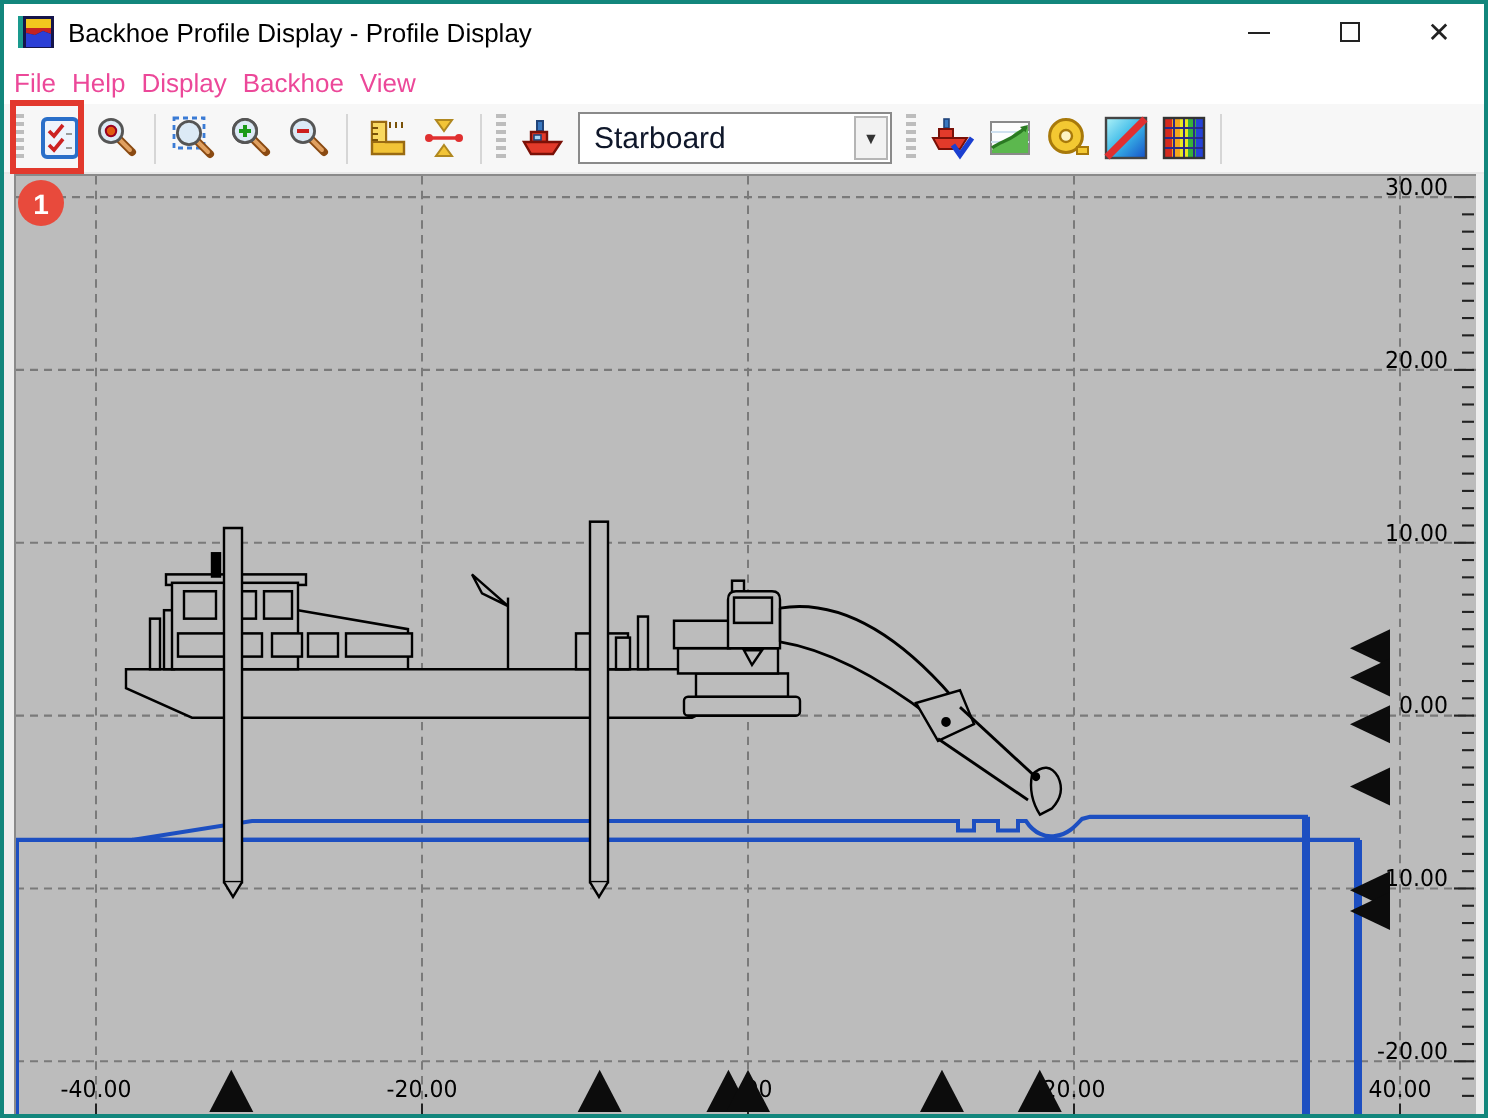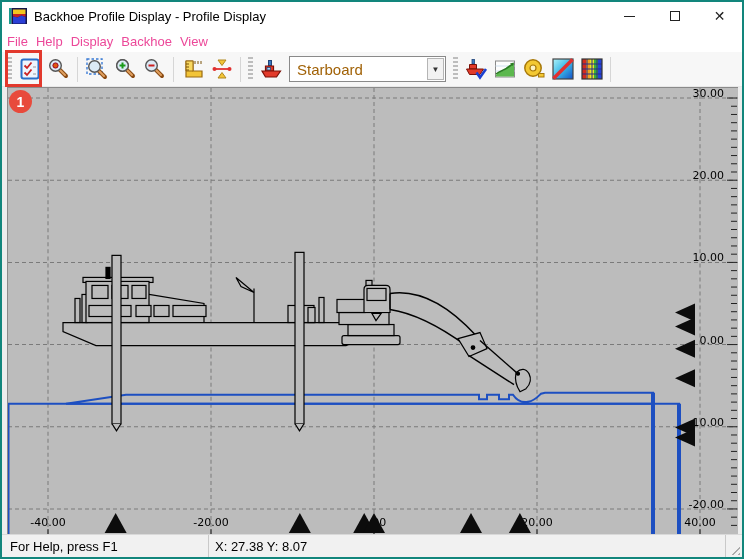--- a/index.html
+++ b/index.html
@@ -20,21 +20,21 @@
   .menubar { height:22px; background:#fff; display:flex; align-items:center; padding-left:1px; flex:0 0 auto; }
   .menu-item { font-size:13px; color:#ec4899; padding:2px 4px; }
 
   
   .toolbar { height:35px; background:#f7f7f7; display:flex; align-items:center; padding:0 2px; flex:0 0 auto; border-bottom:1px solid #e8e8e8; }
   .grip { width:5px; height:24px; margin:0 3px; background:repeating-linear-gradient(180deg,#bdbdbd 0 2px,transparent 2px 4px); }
   .tb-btn { width:29px; height:29px; display:flex; align-items:center; justify-content:center; background:transparent; border:1px solid transparent; }
   .tb-btn svg { width:24px; height:24px; display:block; }
   .tb-sep { width:1px; height:25px; background:#d6d6d6; margin:0 4px; }
   .combo { width:157px; height:26px; border:1px solid #8a8a8a; background:#fff; display:flex; align-items:center; margin:0 4px; }
-  .combo-text { flex:1 1 auto; font-size:15px; color:#a16207; padding-left:7px; white-space:nowrap; overflow:hidden; }
+  .combo-text { flex:1 1 auto; font-size:15px; color:#0f172a; padding-left:7px; white-space:nowrap; overflow:hidden; }
   .combo-arrow { width:17px; height:22px; margin-right:1px; border:1px solid #b5b5b5; background:#f2f2f2; display:flex; align-items:center; justify-content:center; font-size:8px; color:#333; }
 
   
   .canvas-wrap { flex:1 1 auto; position:relative; background:#ededed; }
   .canvas { position:absolute; left:5px; top:0; right:4px; bottom:0; background:#bcbcbc; border-top:1px solid #8a8a8a; border-left:1px solid #8a8a8a; }
   .canvas svg.profile { position:absolute; left:0; top:0; width:100%; height:100%; }
   .grid-line { stroke:#7a7a7a; stroke-width:1; stroke-dasharray:4 3; fill:none; }
   .blue-line { stroke:#1d4fc1; fill:none; }
   .ship { stroke:#000; stroke-width:1.2; fill:#bcbcbc; }
   .ship .nofill { fill:none; }
@@ -430,24 +430,17 @@
             <path d="M687,228.96 L687,246.96 L667,237.96 Z" class="marker"></path>
             <path d="M687,251.10000000000002 L687,269.1 L667,260.1 Z" class="marker"></path>
             <path d="M687,280.62 L687,298.62 L667,289.62 Z" class="marker"></path>
             <path d="M687,329.82 L687,347.82 L667,338.82 Z" class="marker"></path>
             <path d="M687,339.65999999999997 L687,357.65999999999997 L667,348.65999999999997 Z" class="marker"></path>
           </g>
       </svg>
     </div>
   </div>
 
-  <div class="statusbar">
-    <div class="sb-panel1">For Help, press F1</div>
-    <div class="sb-div"></div>
-    <div class="sb-panel2">X: 27.38 Y: 8.07</div>
-    <div class="sb-div"></div>
-    <div class="sb-grip"></div>
-  </div>
 
   <div class="annot-rect"></div>
   <div class="annot-badge">1</div>
 
 </div>
 
 </body></html>

